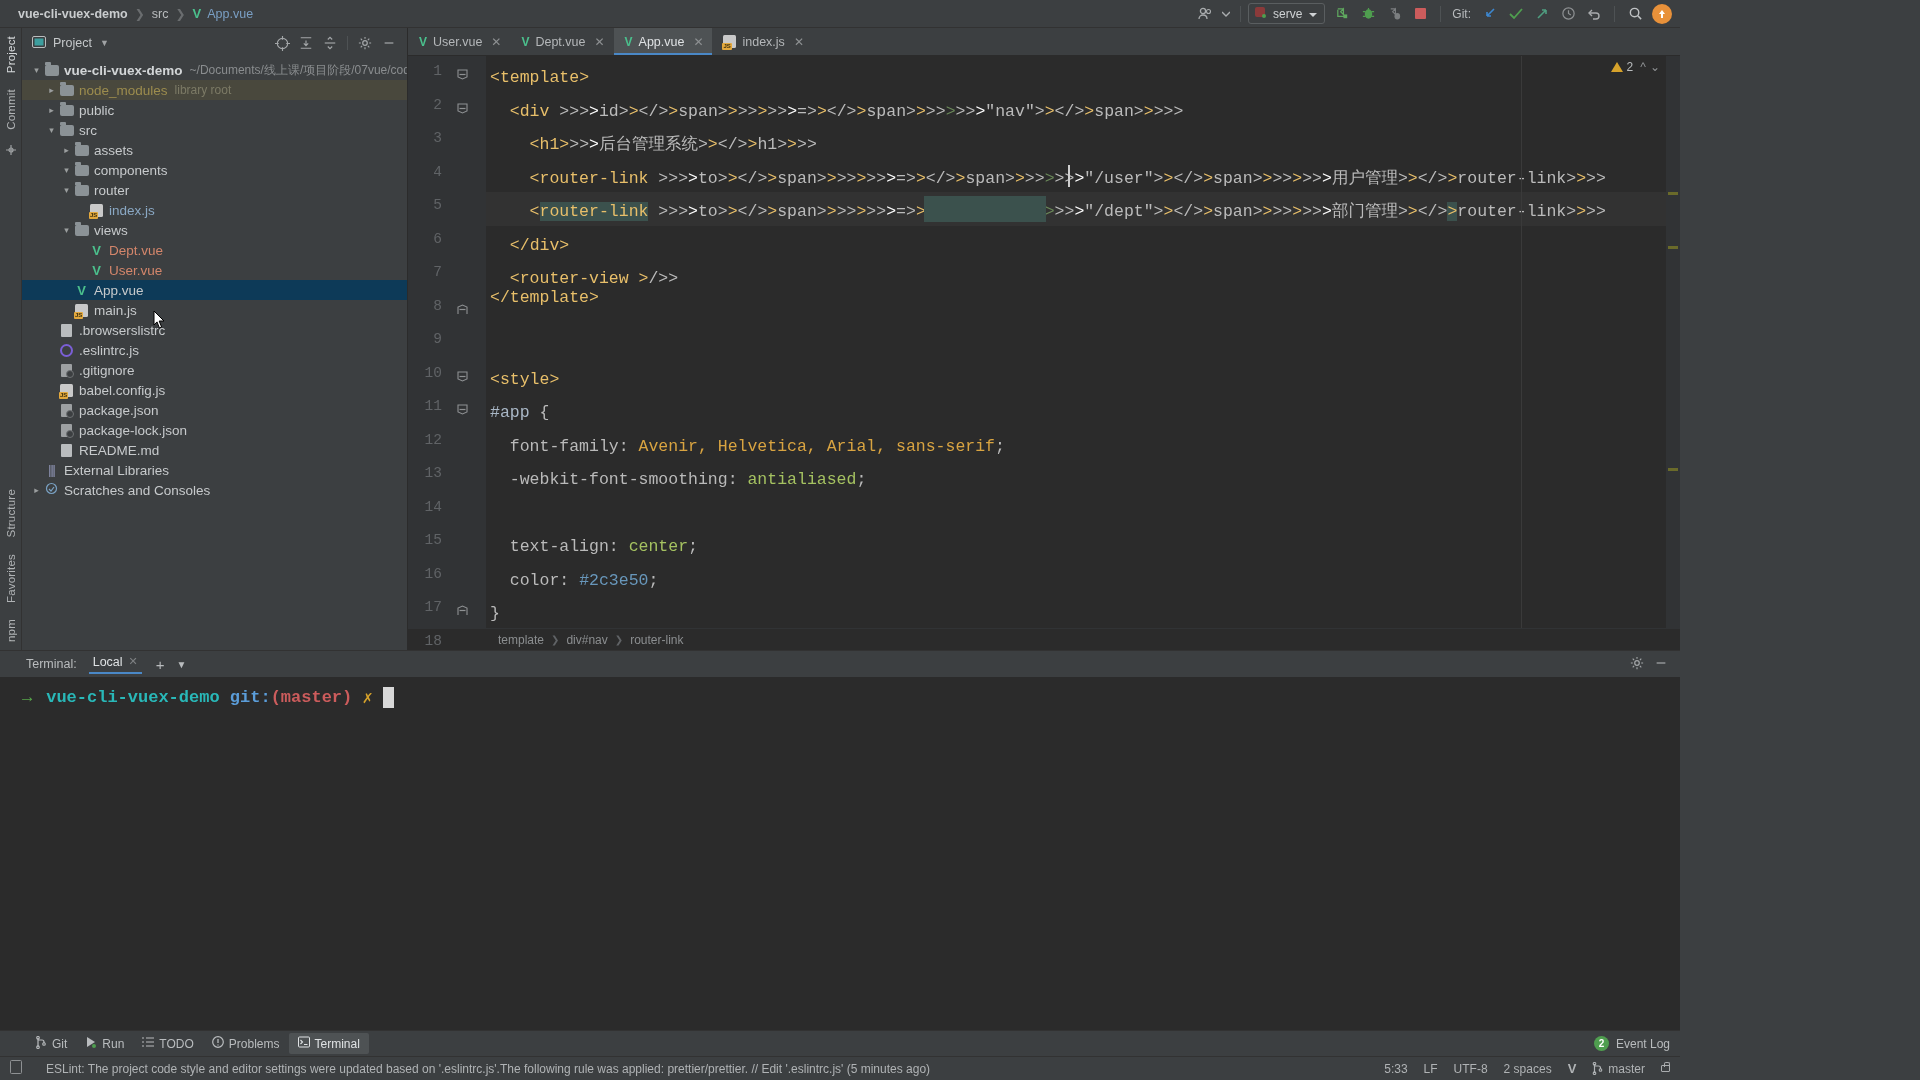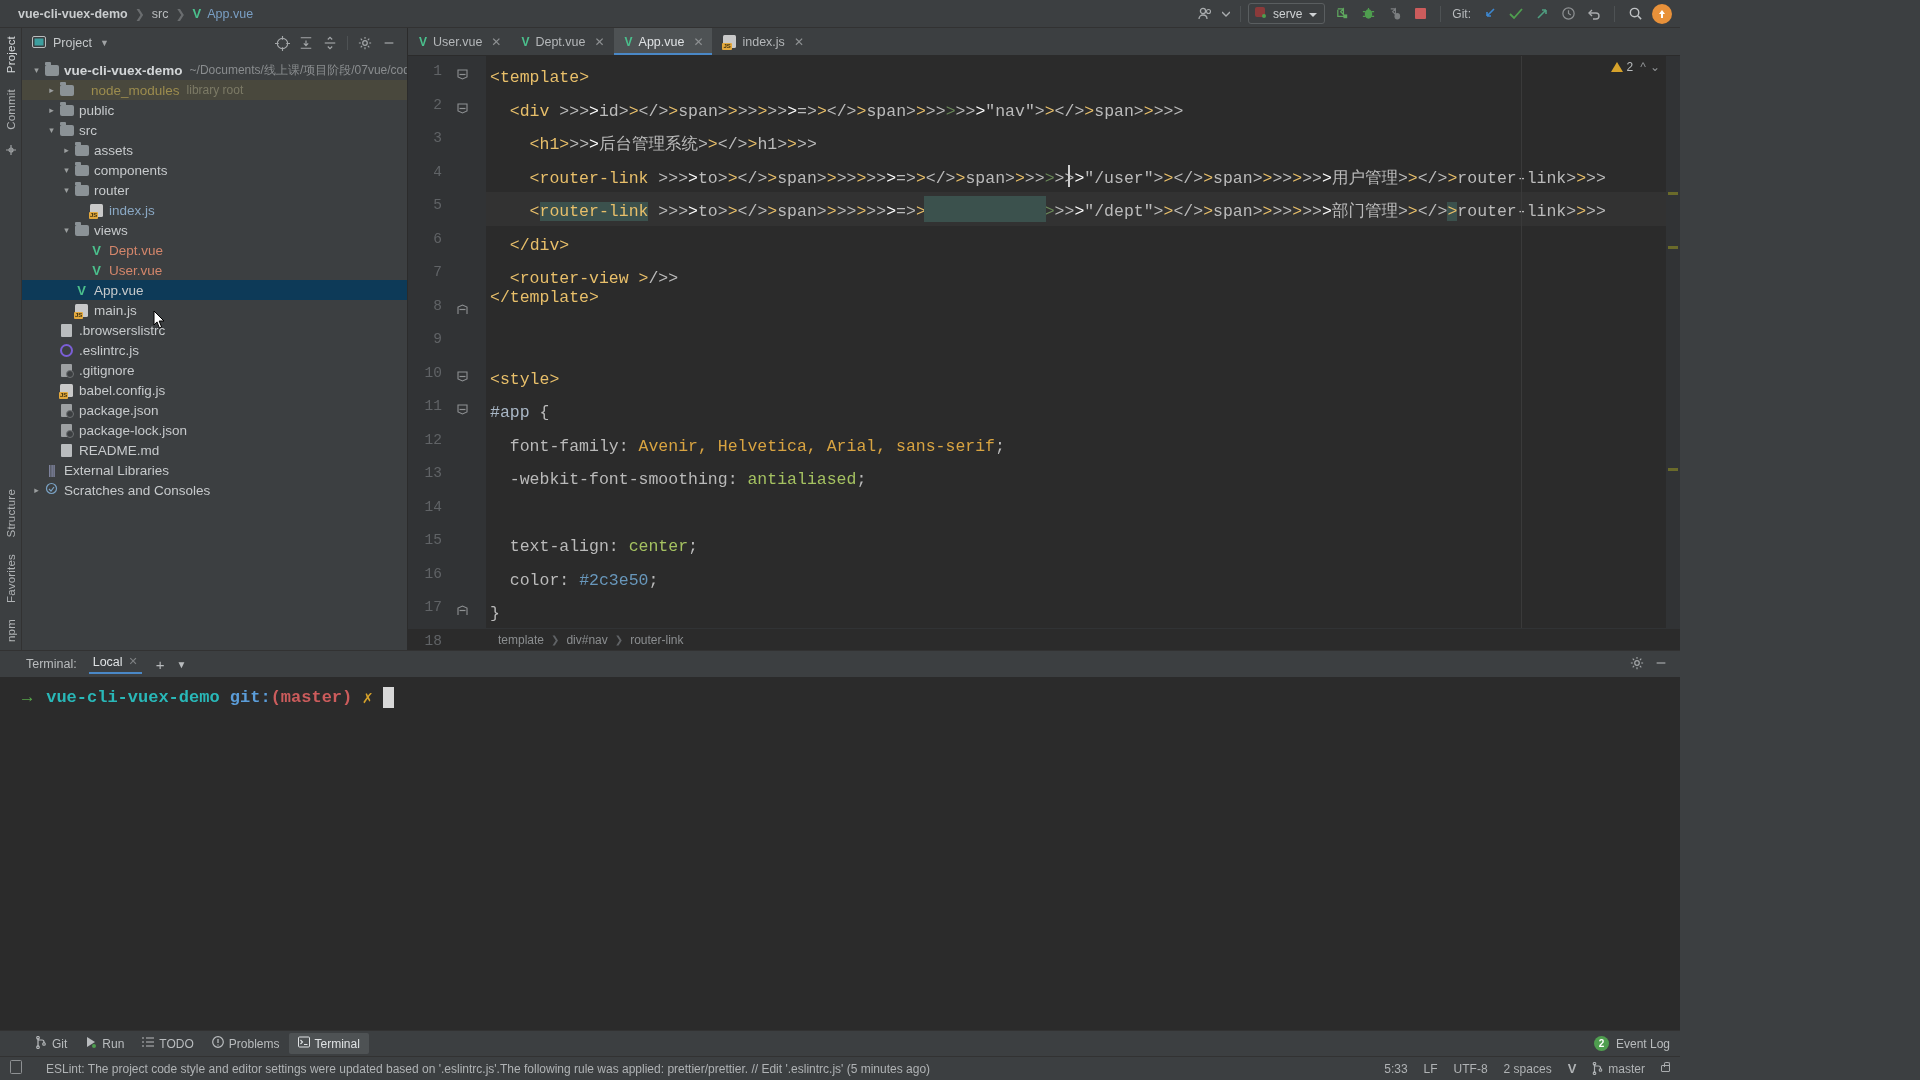--- a/index.html
+++ b/index.html
@@ -60,21 +60,21 @@
   .trow.sel { background:#0d3a58; }
   .trow.ndm { background:rgba(106,94,52,.30); }
   .arrow { width:13px; display:flex; align-items:center; justify-content:center; color:#9b9e9f; font-size:9px; flex:0 0 13px; }
   .arrow.empty { visibility:hidden; }
   .ticon { width:17px; display:flex; align-items:center; justify-content:center; margin-right:4px; flex:0 0 17px; }
   .tlabel { color:#c2c5c7; }
   .tlabel.bold { font-weight:bold; color:#d2d5d7; }
   .tlabel.muted { color:#8a8d8f; font-size:12px; margin-left:7px; font-weight:normal; }
   .tlabel.vuefile { color:#d4866b; }
   .tlabel.jsfile { color:#8aa8c4; }
-  .tlabel.ndm { color:#9c8c4e;margin-left:12px; }
+  .tlabel.ndm { color:#9c8c4e; }
   .tlabel.ndmsub { color:#7c7a66; font-size:12px; margin-left:7px; }
   .tlabel.white { color:#c7cacc; }
 
   
   .folder { width:14px; height:11px; background:#8b9296; border-radius:1.5px 2px 2px 2px; position:relative; }
   .folder:before { content:""; position:absolute; left:0; top:-3px; width:6px; height:3px; background:#8b9296; border-radius:1px 1px 0 0; }
   .vicon { color:#4bc08d; font-weight:bold; font-size:13px; line-height:1; }
   .jsbadge { width:13px; height:13px; background:#c9c9c9; border-radius:1.5px; position:relative; }
   .jsbadge:after { content:"JS"; position:absolute; left:-1px; bottom:-2px; background:#e3a83c; color:#3b2f10; font-size:6px; font-weight:bold; padding:0 1px; border-radius:1px; line-height:7px; }
   .docicon { width:11px; height:13px; background:#b9bcbe; border-radius:1px; }

